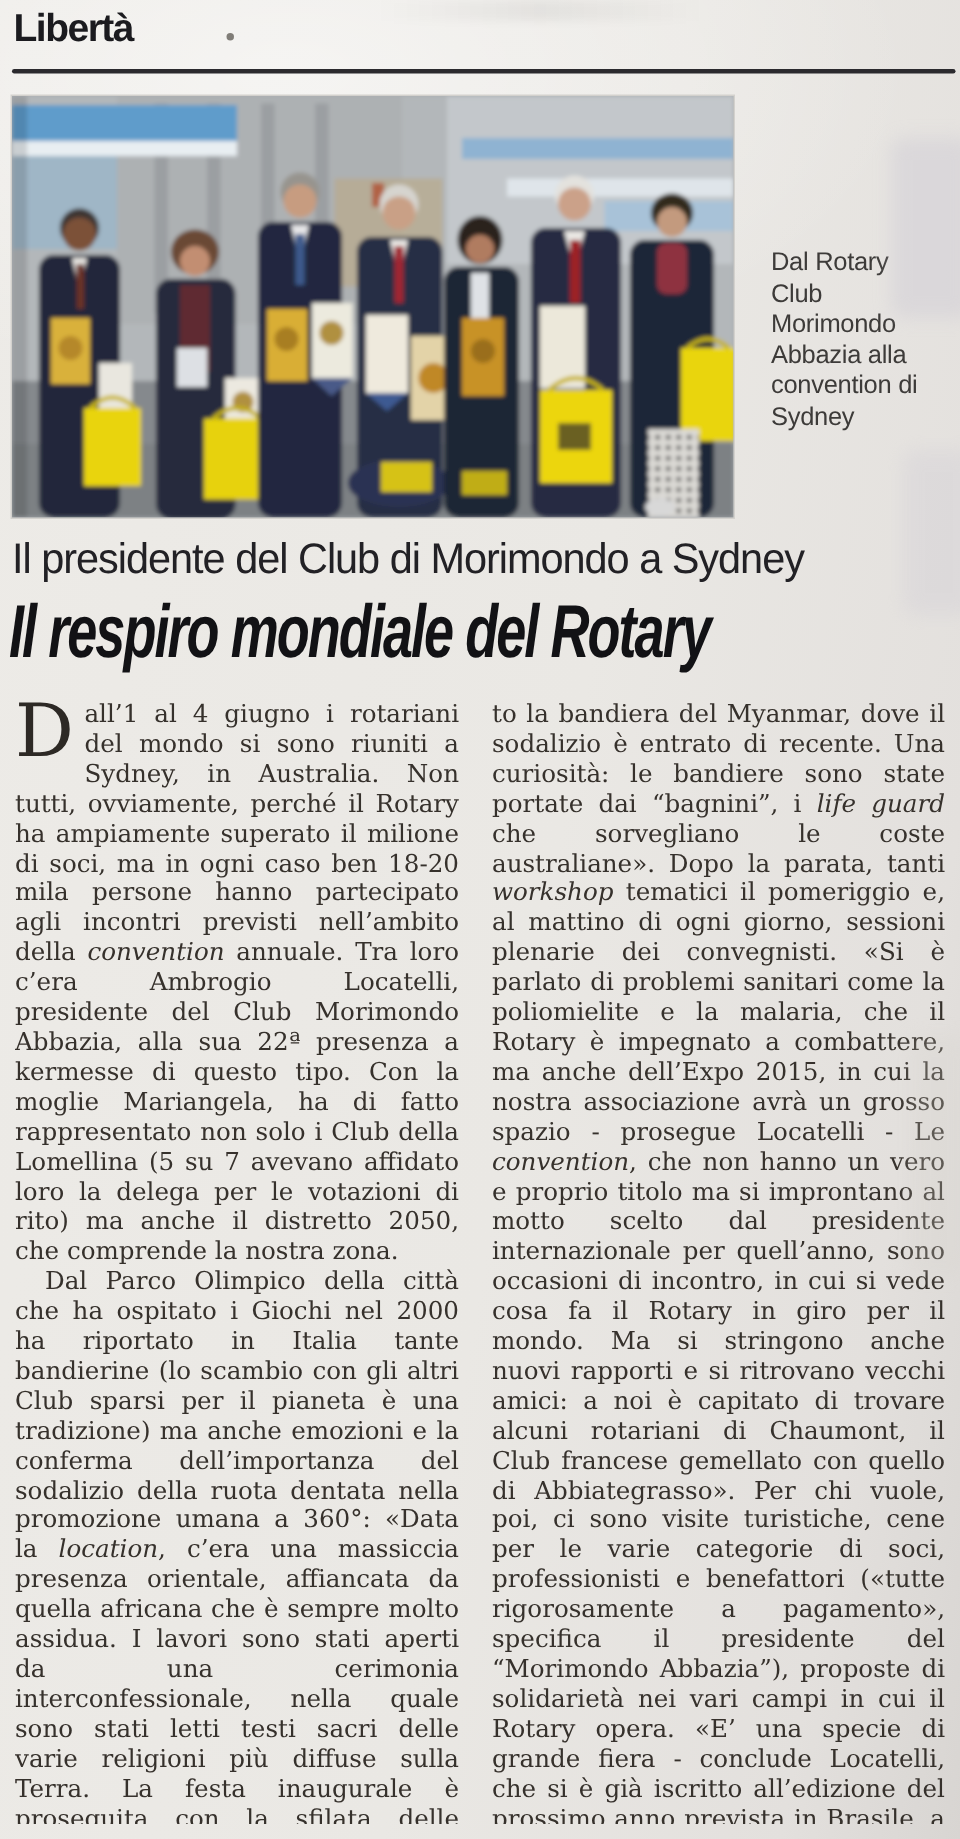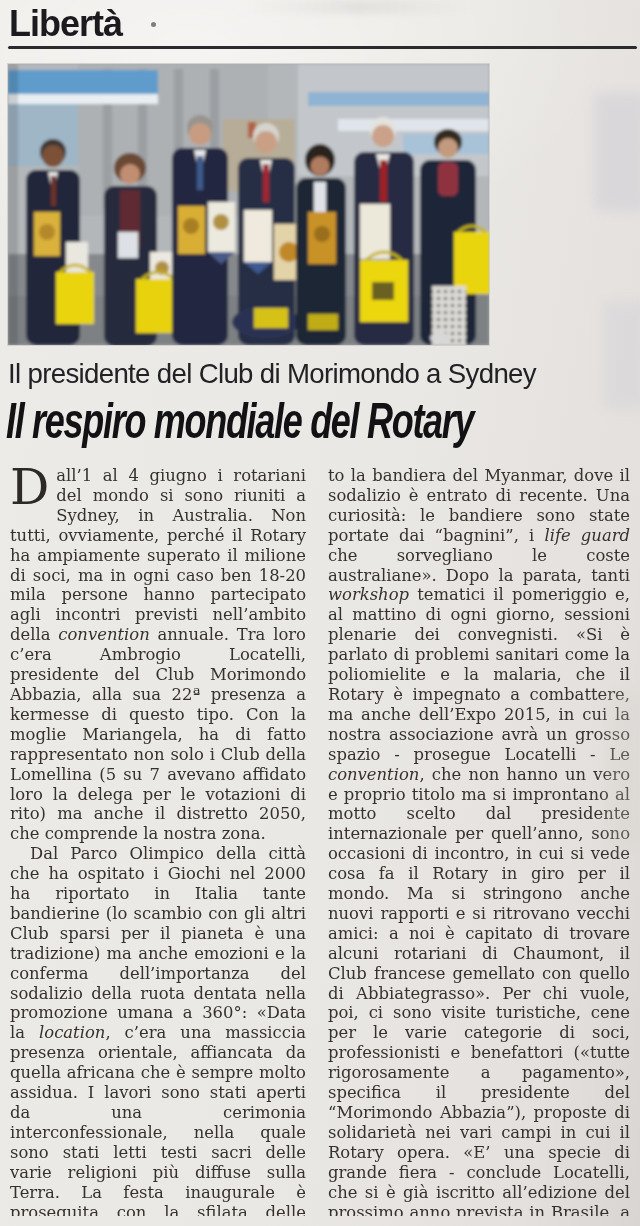--- a/index.html
+++ b/index.html
@@ -7,21 +7,21 @@
     position:relative;width:640px;height:1226px;overflow:hidden;
     background:
       radial-gradient(ellipse 600px 300px at 30% 4%, rgba(255,255,255,.5), rgba(255,255,255,0) 70%),
       linear-gradient(100deg,#edebe7 0%,#eae8e4 55%,#e3e0dd 86%,#d8d5d2 100%);
     font-family:"Liberation Sans",sans-serif;
     -webkit-font-smoothing:antialiased;
   }
   
   .masthead-title{
     position:absolute;left:9px;top:3px;
-    font-size:36px;font-weight:bold;letter-spacing:-1px;color:#1b1b1f;
+    font-size:26px;font-weight:bold;letter-spacing:-1px;color:#1b1b1f;
   }
   .masthead-dot{position:absolute;left:151px;top:22px;width:5px;height:5px;border-radius:50%;background:#5a554f;opacity:.75;}
   .masthead-rule{position:absolute;left:8px;top:46px;width:629px;height:3px;background:#2b2a2e;border-radius:2px;}
   
   .photo-frame{
     position:absolute;left:8px;top:64px;width:481px;height:281px;
     background:#a9adb1;overflow:hidden;box-shadow:0 0 0 1px #d3d1cd;
   }
   .photo-frame svg{display:block;}
   .photo-caption{
@@ -188,20 +188,21 @@
           <rect x="446" y="168" width="36" height="62" fill="#e9d50e"></rect>
             <path d="M450 168 q14 -12 28 0" stroke="#c6b30b" stroke-width="3" fill="none"></path>
           <rect x="424" y="222" width="34" height="59" fill="url(#dots)"></rect>
           <ellipse cx="432" cy="274" rx="10" ry="6" fill="#d8d8d8"></ellipse>
         </g>
         <rect x="0" y="0" width="10" height="281" fill="#000" opacity=".13"></rect>
       </g>
     </svg>
   </div>
 
+  <div class="photo-caption">Dal Rotary Club Morimondo Abbazia alla convention di Sydney</div>
 
   <div class="kicker">Il presidente del Club di Morimondo a Sydney</div>
   <div class="headline">Il respiro mondiale del Rotary</div>
 
   <div class="article-col col-left">
     <p><span class="dropcap">D</span><span><span>all’1 al 4 giugno i rotariani del mondo si sono riuniti a Sydney, in Australia. Non tutti, ovviamente, perché il Rotary ha ampiamente superato il milione di soci, ma in ogni caso ben 18-20 mila persone hanno partecipato agli incontri previsti nell’ambito della </span><span class="it">convention</span><span> annuale. Tra loro c’era Ambrogio Locatelli, presidente del Club Morimondo Abbazia, alla sua 22ª presenza a kermesse di questo tipo. Con la moglie Mariangela, ha di fatto rappresentato non solo i Club della Lomellina (5 su 7 avevano affidato loro la delega per le votazioni di rito) ma anche il distretto 2050, che comprende la nostra zona.</span></span></p>
     <p class="para-indent"><span>Dal Parco Olimpico della città che ha ospitato i Giochi nel 2000 ha riportato in Italia tante bandierine (lo scambio con gli altri Club sparsi per il pianeta è una tradizione) ma anche emozioni e la conferma dell’importanza del sodalizio della ruota dentata nella promozione umana a 360°: «Data la </span><span class="it">location</span><span>, c’era una massiccia presenza orientale, affiancata da quella africana che è sempre molto assidua. I lavori sono stati aperti da una cerimonia interconfessionale, nella quale sono stati letti testi sacri delle varie religioni più diffuse sulla Terra. La festa inaugurale è proseguita con la sfilata delle bandiere dei Paesi in cui è presente la nostra associazione, che sono circa 180: per ultima, prima di quelle americana e del Rotary che chiudono il corteo, ha sfila-</span></p>
   </div>
 
   <div class="article-col col-right">

